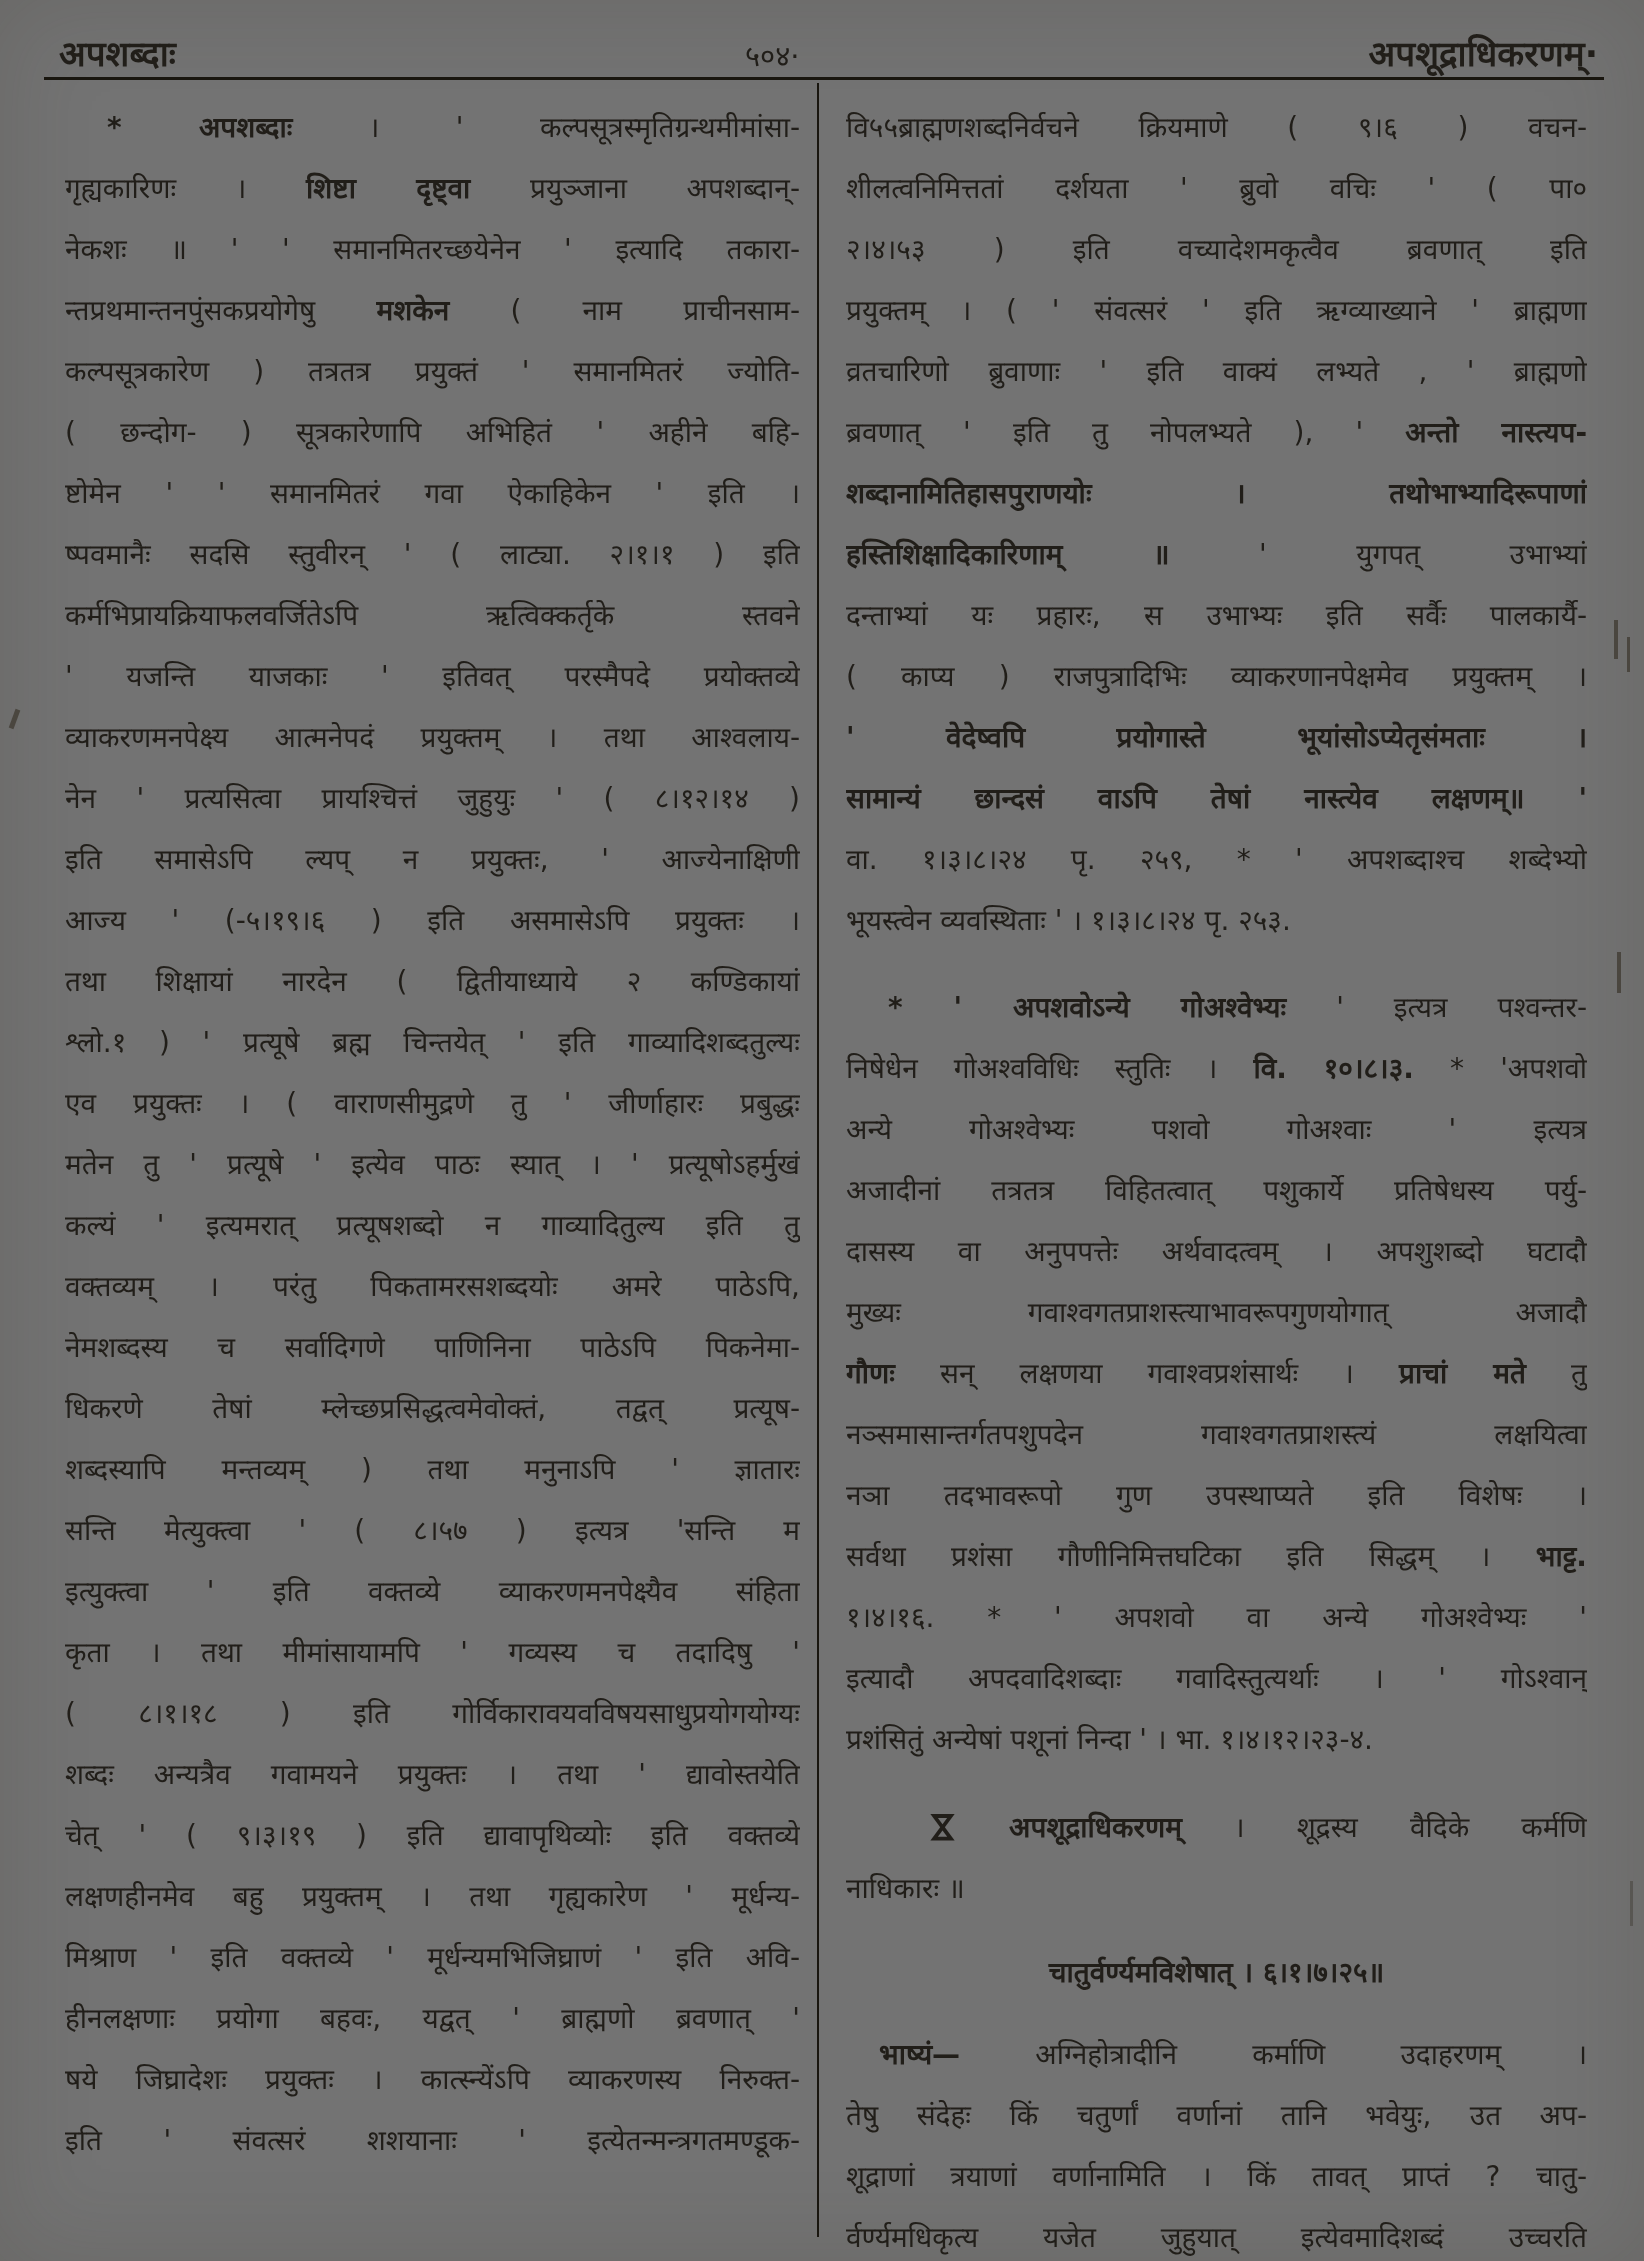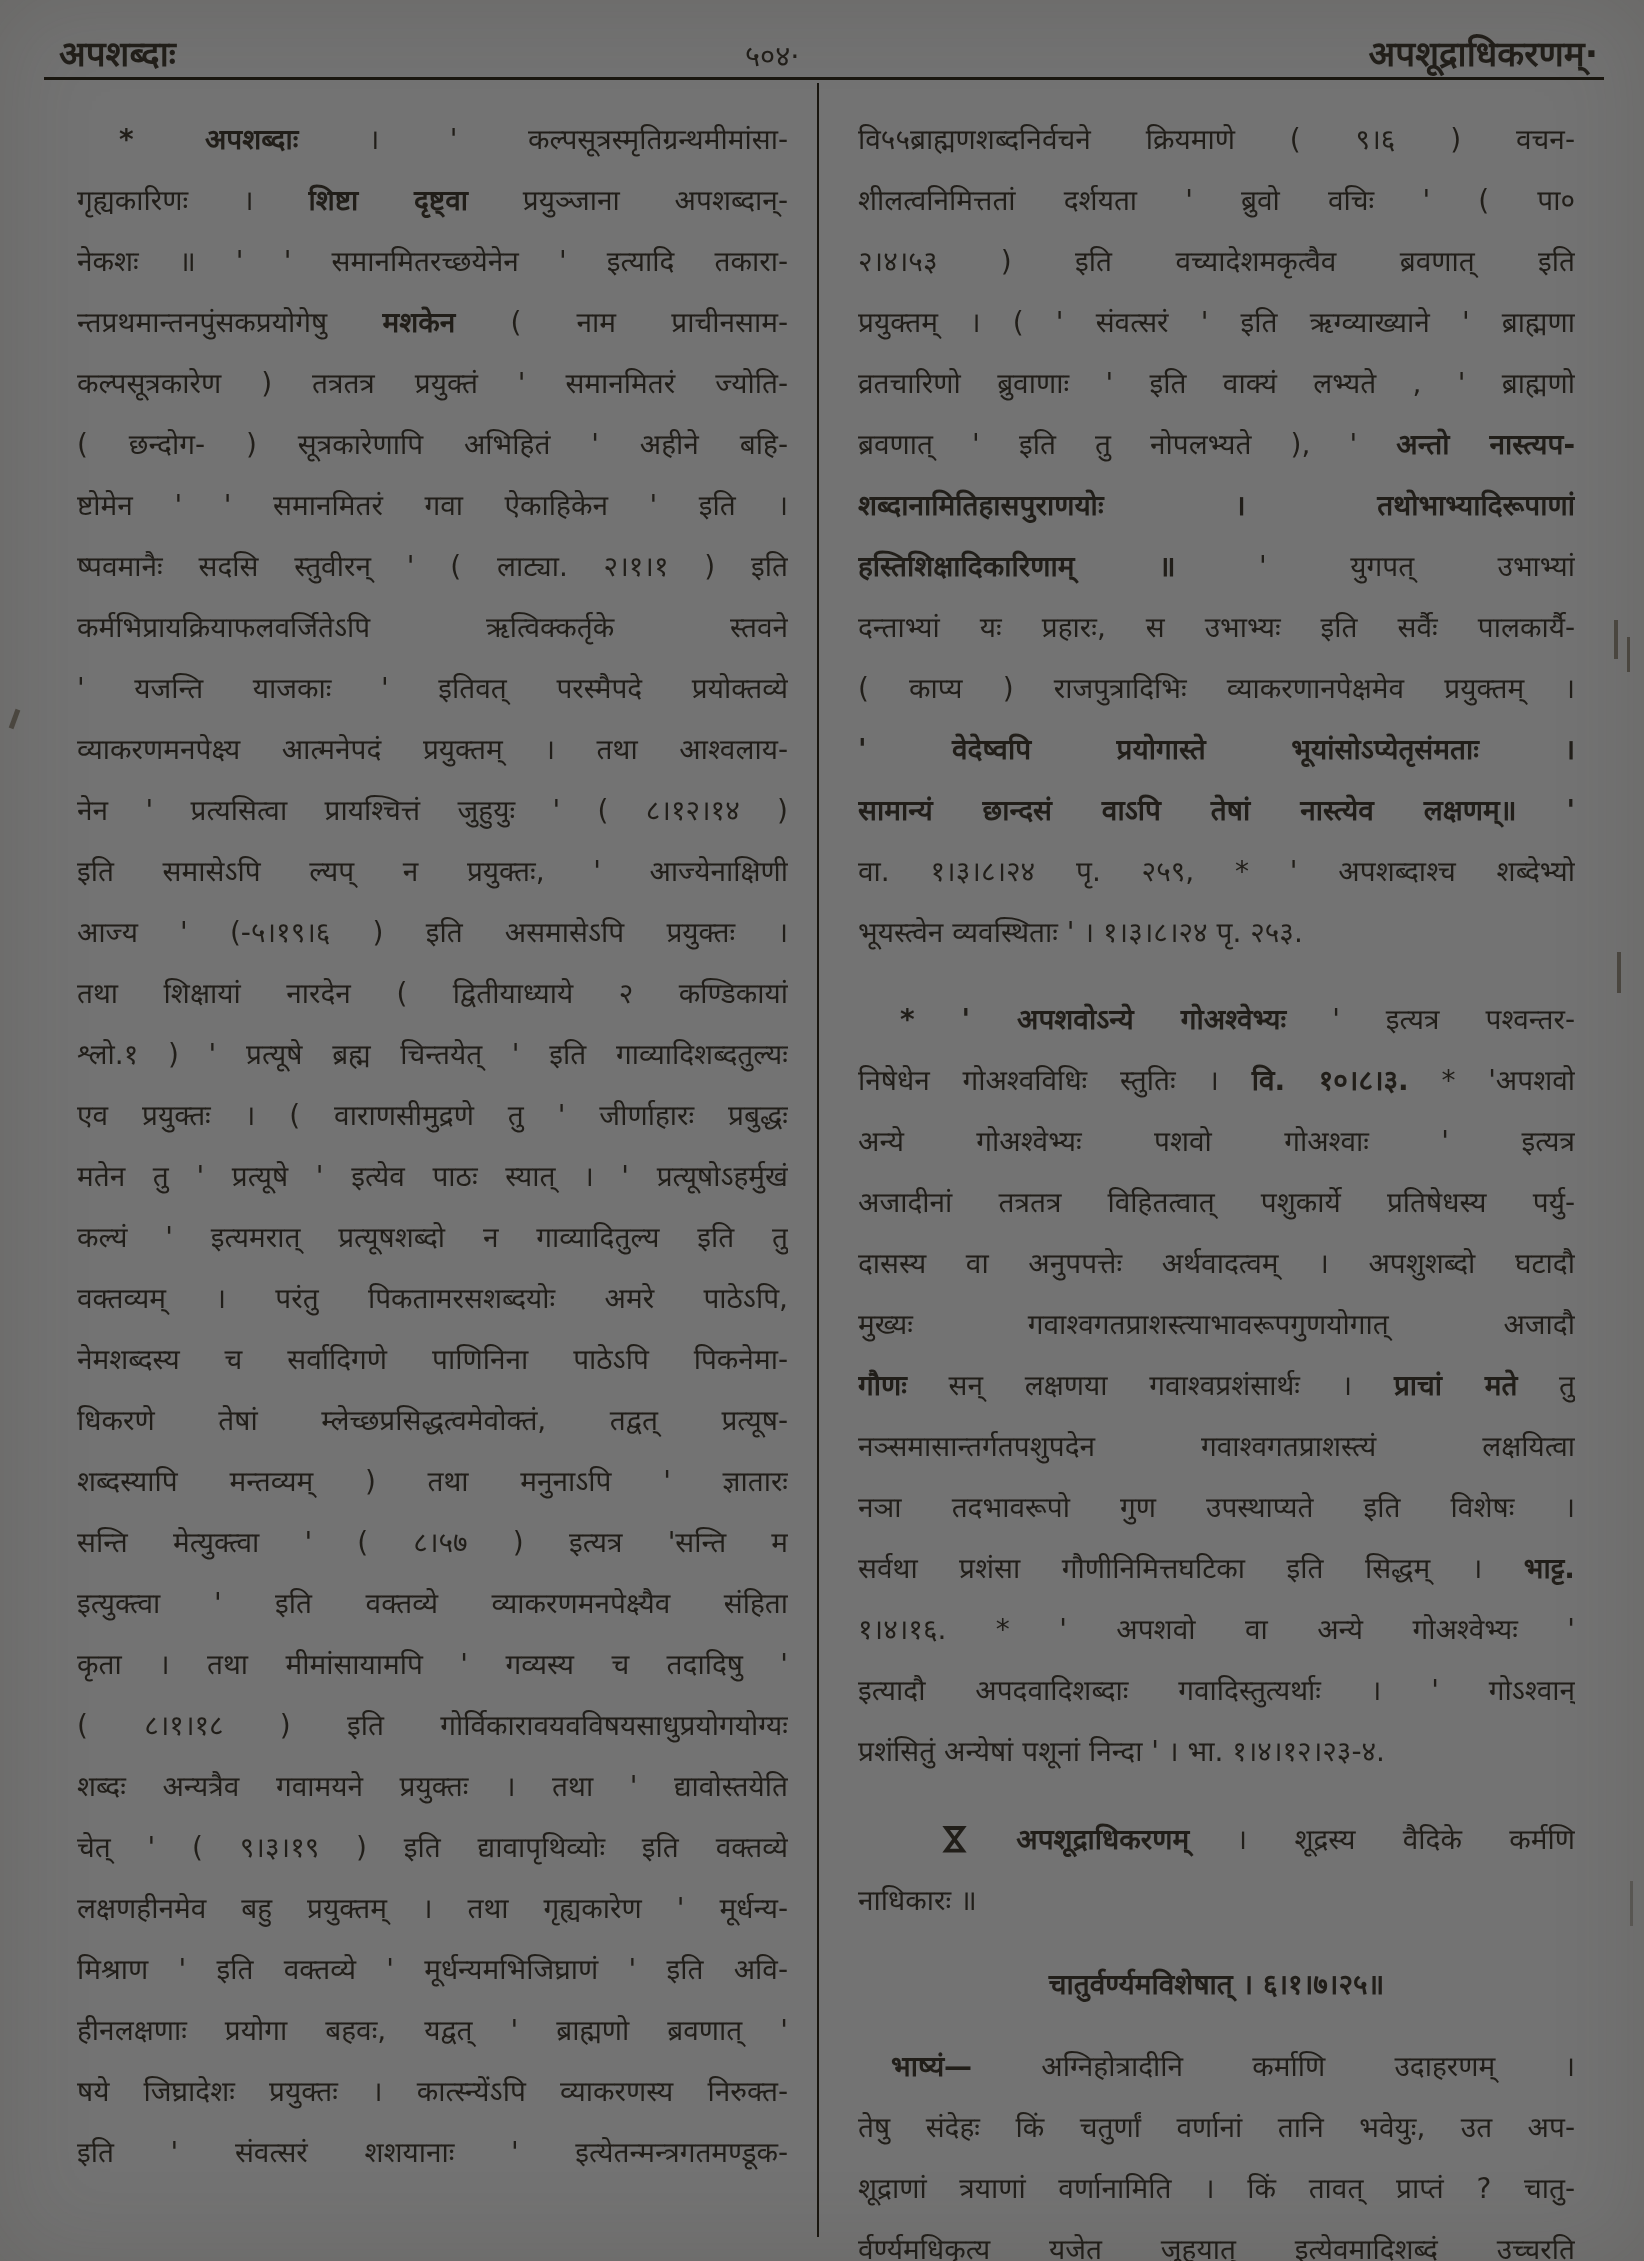--- a/index.html
+++ b/index.html
@@ -26,21 +26,21 @@
   .vrule{
     position:absolute;top:83px;left:817px;width:2.3px;height:2154px;
     background:#19160f;
   }
   .col{
     position:absolute;top:93px;
     font-size:28px;
   }
   .col-left{left:61px;width:743px;}
   .col-right{left:842px;width:749px;}
-  .block{margin:16px;}
+  .block{margin:4px;}
   .line{
     height:61px;line-height:61px;
     text-align:justify;
     -moz-text-align-last:justify;
     text-align-last:justify;
     overflow:hidden;
     white-space:nowrap;
   }
   .line.noj{text-align:right;text-align-last:left;}
   .block.center .line{text-align:center;text-align-last:center;}

